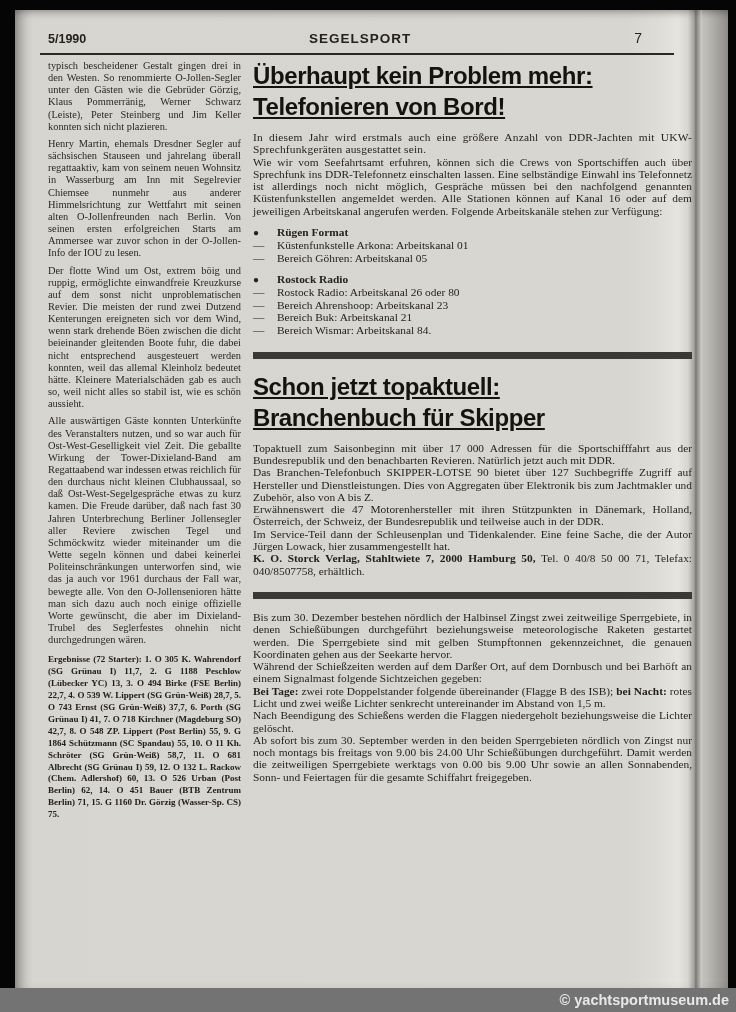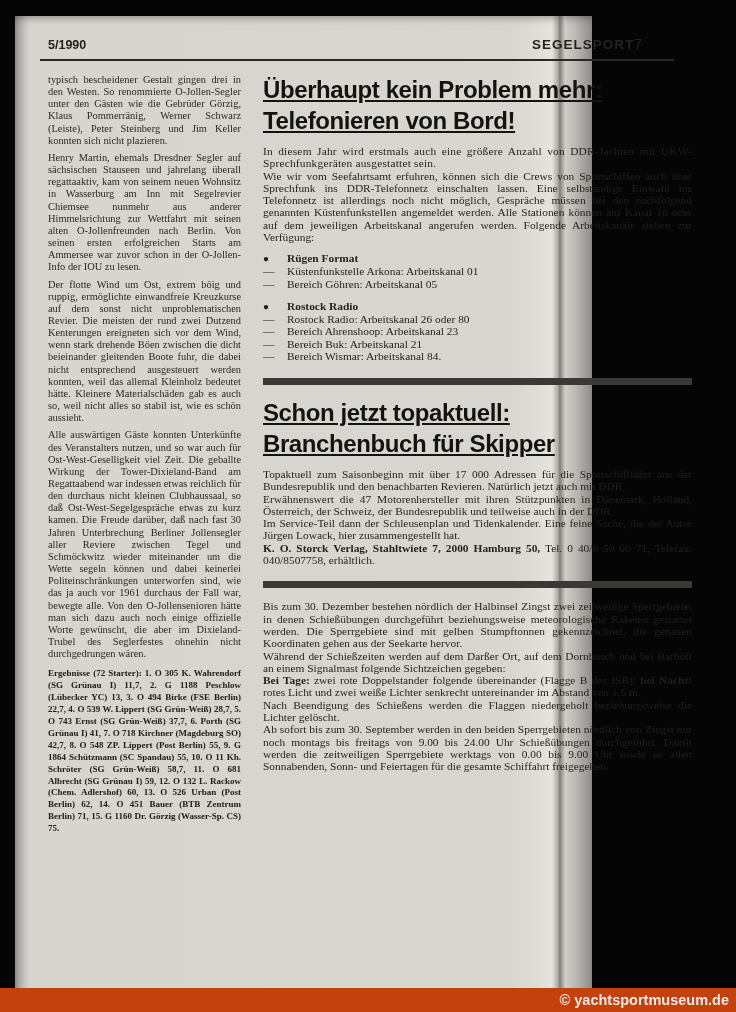--- a/index.html
+++ b/index.html
@@ -2,38 +2,38 @@
 <html><head>
 <meta charset="utf-8">
 <style>
   html,body { margin:0; padding:0; background:#0b0b0b; }
   .scan {
     position:relative; width:736px; height:1012px; margin:0 auto;
     background:#050505; overflow:hidden;
     font-family:"Liberation Serif", serif;
   }
   .paper {
-    position:absolute; left:15px; top:16px; width:577px; height:979px;
+    position:absolute; left:15px; top:10px; width:713px; height:979px;
     background:linear-gradient(90deg,#c9c6c0 0%, #d7d5cf 2.5%, #d8d6d0 86%, #dedcd6 90%, #e6e4de 93%, #bdbbb6 97%, #8f8d89 100%);
     box-shadow: inset 10px 0 14px -8px rgba(0,0,0,0.45), inset 0 8px 10px -7px rgba(0,0,0,0.35);
   }
   .curl {
     position:absolute; right:26px; top:0; bottom:0; width:14px;
     background:linear-gradient(90deg, rgba(0,0,0,0) 0%, rgba(80,78,74,0.35) 45%, rgba(40,38,36,0.5) 55%, rgba(255,255,255,0.25) 100%);
   }
   .content { position:absolute; left:25px; top:20px; width:652px; color:#25221e; }
 
   
   .hdr { display:flex; align-items:flex-end; border-bottom:2px solid #2a2824; padding:0 18px 7px 8px; margin-right:18px; }
   .hdr .issue { font-family:"Liberation Sans",sans-serif; font-weight:bold; font-size:12.5px; }
-  .hdr .mag   { flex:1; text-align:right; font-family:"Liberation Sans",sans-serif; font-weight:bold; font-size:13.5px; letter-spacing:1px; }
+  .hdr .mag   { flex:1; text-align:center; font-family:"Liberation Sans",sans-serif; font-weight:bold; font-size:13.5px; letter-spacing:1px; }
   .hdr .pno   { font-family:"Liberation Sans",sans-serif; font-size:14px; padding-right:14px; }
 
   
-  .cols { display:flex; gap:22px; margin-top:13px; padding-left:8px; }
+  .cols { display:flex; gap:12px; margin-top:5px; padding-left:8px; }
   .col-l { width:193px; }
   .col-r { flex:1; }
 
   .col-l p {
     margin:0 0 5px; font-size:10.4px; line-height:12.15px;
     text-align:justify; color:#2b2824;
   }
   .results {
     margin-top:8px !important; font-weight:bold; font-size:9px !important;
     line-height:11.9px !important; color:#232019 !important;
@@ -53,21 +53,21 @@
   .rg-title { display:flex; font-size:11.4px; line-height:13px; }
   .rg-title .mk { width:24px; font-size:10px; }
   .rg-title .t { font-weight:bold; }
   .rg-item { display:flex; font-size:11.4px; line-height:12.6px; }
   .rg-item .mk { width:24px; }
   .outro { margin-top:7px !important; }
 
   .bar { height:7px; background:#3b3936; margin:15px 0 12px; }
 
   .footer-bar {
-    position:absolute; left:0; right:0; bottom:0; height:24px; background:#c2410c;
+    position:absolute; left:0; right:0; bottom:0; height:24px; background:#737373;
     display:flex; align-items:center; justify-content:flex-end;
     font-family:"Liberation Sans",sans-serif; font-weight:bold; font-size:14.5px;
     color:#e8e8e8; padding-right:7px;
   }
 </style>
 </head>
 <body>
 
 <div class="scan">
   <div class="paper">
@@ -136,20 +136,21 @@
                 </div>
             </div>
 
           </div>
 
           <div class="bar"></div>
 
           <div>
             <h1 class="headline"><span>Schon jetzt topaktuell:</span><br><span>Branchenbuch für Skipper</span></h1>
             <p>Topaktuell zum Saisonbeginn mit über 17 000 Adressen für die Sportschifffahrt aus der Bundesrepublik und den benachbarten Revieren. Natürlich jetzt auch mit DDR.</p>
+            <p>Das Branchen-Telefonbuch SKIPPER-LOTSE 90 bietet über 127 Suchbegriffe Zugriff auf Hersteller und Dienstleistungen. Dies von Aggregaten über Elektronik bis zum Jachtmakler und Zubehör, also von A bis Z.</p>
             <p>Erwähnenswert die 47 Motorenhersteller mit ihren Stützpunkten in Dänemark, Holland, Österreich, der Schweiz, der Bundesrepublik und teilweise auch in der DDR.</p>
             <p>Im Service-Teil dann der Schleusenplan und Tidenkalender. Eine feine Sache, die der Autor Jürgen Lowack, hier zusammengestellt hat.</p>
             <p><span class="b">K. O. Storck Verlag, Stahltwiete 7, 2000 Hamburg 50,</span><span> Tel. 0 40/8 50 00 71, Telefax: 040/8507758, erhältlich.</span></p>
           </div>
 
           <div class="bar"></div>
 
           <div>
             <p>Bis zum 30. Dezember bestehen nördlich der Halbinsel Zingst zwei zeitweilige Sperrgebiete, in denen Schießübungen durchgeführt beziehungsweise meteorologische Raketen gestartet werden. Die Sperrgebiete sind mit gelben Stumpftonnen gekennzeichnet, die genauen Koordinaten gehen aus der Seekarte hervor.</p>
             <p>Während der Schießzeiten werden auf dem Darßer Ort, auf dem Dornbusch und bei Barhöft an einem Signalmast folgende Sichtzeichen gegeben:</p>

